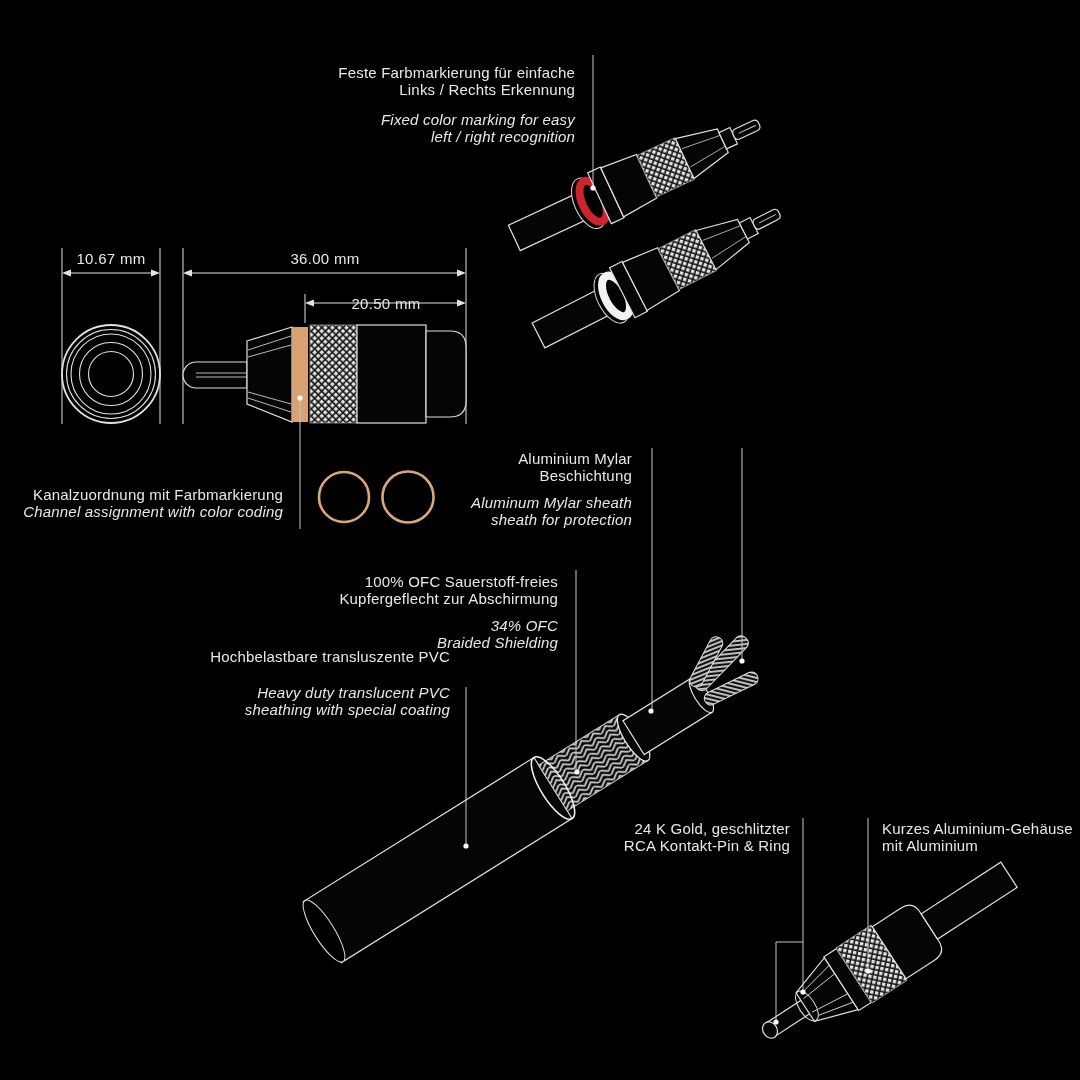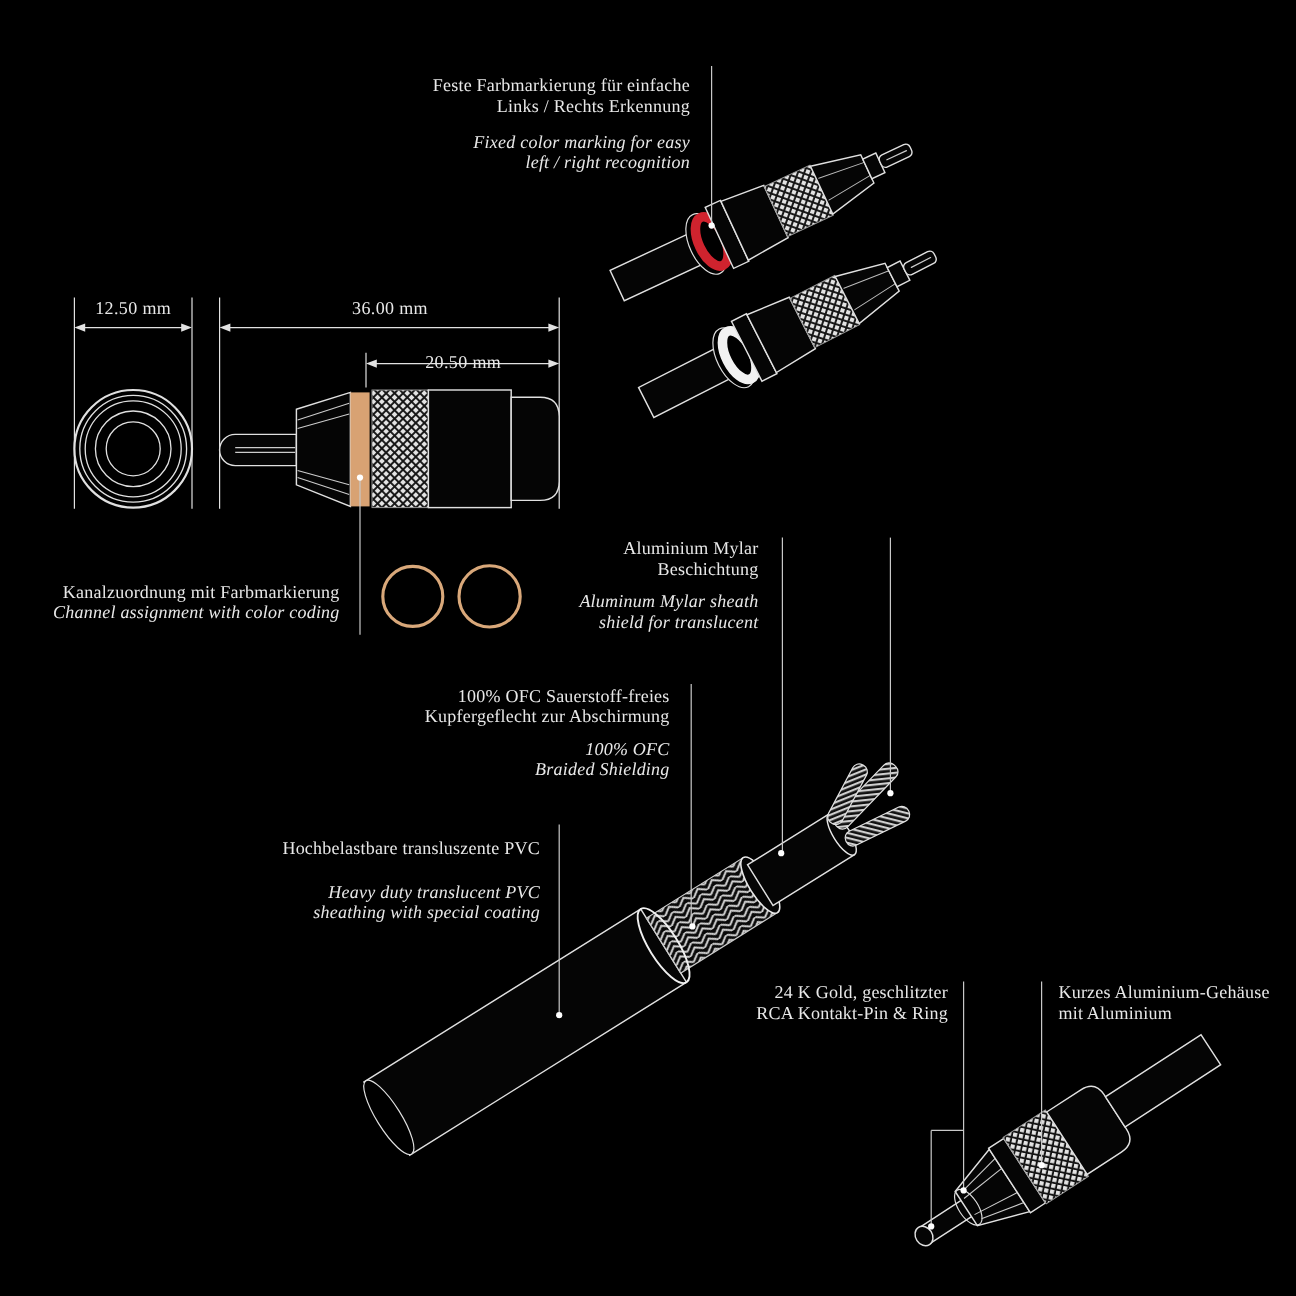--- a/index.html
+++ b/index.html
@@ -1,18 +1,18 @@
 <!DOCTYPE html>
 <html><head>
 <meta charset="utf-8">
 <style>
   html,body { margin:0; padding:0; background:#000; }
   .canvas {
     position:relative; width:1080px; height:1080px; background:#000000;
-    overflow:hidden; font-family:Liberation Serif, serif; color:#e8e8e8;border-radius:26px;
+    overflow:hidden; font-family:Liberation Sans, sans-serif; color:#e8e8e8;border-radius:26px;
   }
   svg.layer { position:absolute; left:0; top:0; display:block; }
   .ann { position:absolute; font-size:15px; line-height:17px; letter-spacing:.2px; white-space:nowrap; }
   .ann .en { font-style:italic; margin-top:13px; }
   .ann.gap .en { margin-top:19px; }
   .r { text-align:right; }
   .l { text-align:left; }
   .dim { position:absolute; font-size:15px; letter-spacing:.3px; text-align:center; white-space:nowrap; }
 </style>
 </head>
@@ -193,51 +193,51 @@
 
   <div class="ann r" style="right:505px; top:64px;">
     <div class="de">Feste Farbmarkierung für einfache</div>
     <div class="de">Links / Rechts Erkennung</div>
     <div class="en">
       <div>Fixed color marking for easy</div>
       <div>left / right recognition</div>
     </div>
   </div>
 
-  <div class="dim" style="left:51px; top:250px; width:120px;">12.50 mm</div>
+  <div class="dim" style="left:51px; top:250px; width:120px;">10.67 mm</div>
   <div class="dim" style="left:264px; top:250px; width:122px;">36.00 mm</div>
   <div class="dim" style="left:325px; top:282px; width:122px;margin-top:13px;">20.50 mm</div>
 
   <div class="ann r" style="right:797px; top:486px;">
     <div class="de">Kanalzuordnung mit Farbmarkierung</div>
     <div class="en" style="margin-top:0;">
       <div>Channel assignment with color coding</div>
     </div>
   </div>
 
   <div class="ann r" style="right:448px; top:450px;">
     <div class="de">Aluminium Mylar</div>
     <div class="de">Beschichtung</div>
     <div class="en" style="margin-top:10px;margin-left:20px;">
       <div>Aluminum Mylar sheath</div>
-      <div>shield for translucent</div>
+      <div>sheath for protection</div>
     </div>
   </div>
 
 
   <div class="ann r" style="right:522px; top:573px;">
     <div class="de">100% OFC Sauerstoff-freies</div>
     <div class="de">Kupfergeflecht zur Abschirmung</div>
     <div class="en" style="margin-top:10px;">
-      <div>100% OFC</div>
+      <div>34% OFC</div>
       <div>Braided Shielding</div>
     </div>
   </div>
 
-  <div class="ann r gap" style="right:630px; top:700px;">
+  <div class="ann r gap" style="right:630px; top:648px;">
     <div class="de">Hochbelastbare transluszente PVC</div>
     <div class="en">
       <div>Heavy duty translucent PVC</div>
       <div>sheathing with special coating</div>
     </div>
   </div>
 
   <div class="ann r gap" style="right:290px; top:820px;">
     <div class="de">24 K Gold, geschlitzter</div>
     <div class="de">RCA Kontakt-Pin &amp; Ring</div>

